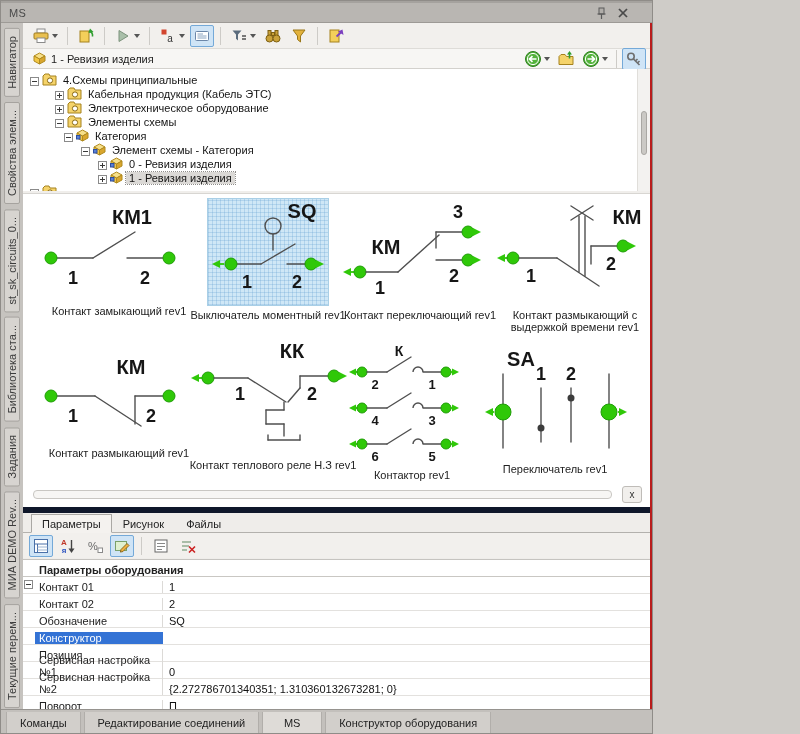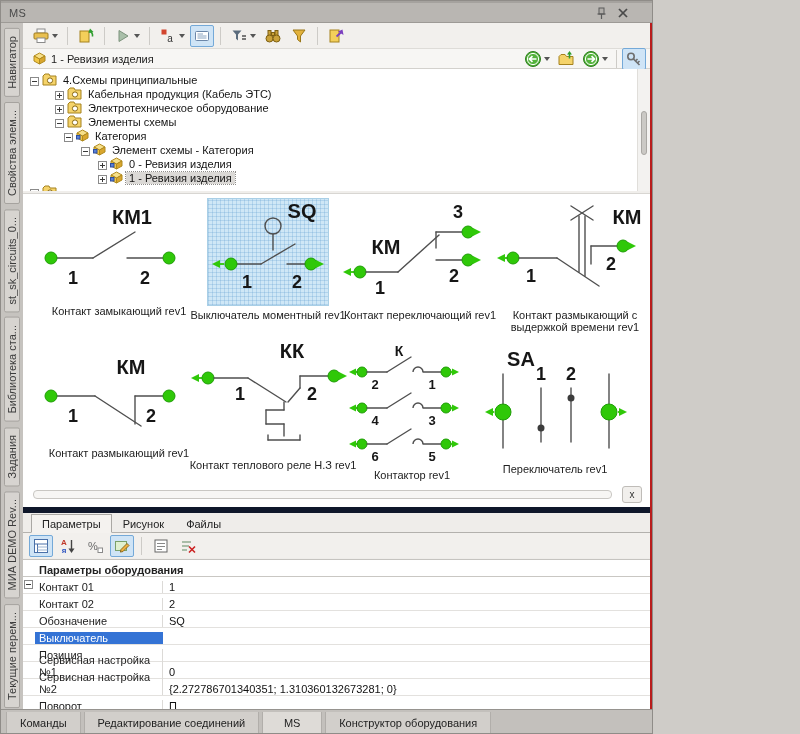--- a/index.html
+++ b/index.html
@@ -585,21 +585,21 @@
           <div class="gname">Контакт 02</div>
           <div class="gval">2</div>
         </div>
         <div class="grow">
           <div class="gmargin"></div>
           <div class="gname">Обозначение</div>
           <div class="gval">SQ</div>
         </div>
         <div class="grow gsel">
           <div class="gmargin"></div>
-          <div class="gname">Выключатель</div>
+          <div class="gname">Конструктор</div>
           <div class="gval"></div>
         </div>
         <div class="grow">
           <div class="gmargin"></div>
           <div class="gname">Позиция</div>
           <div class="gval"></div>
         </div>
         <div class="grow">
           <div class="gmargin"></div>
           <div class="gname">Сервисная настройка №1</div>

